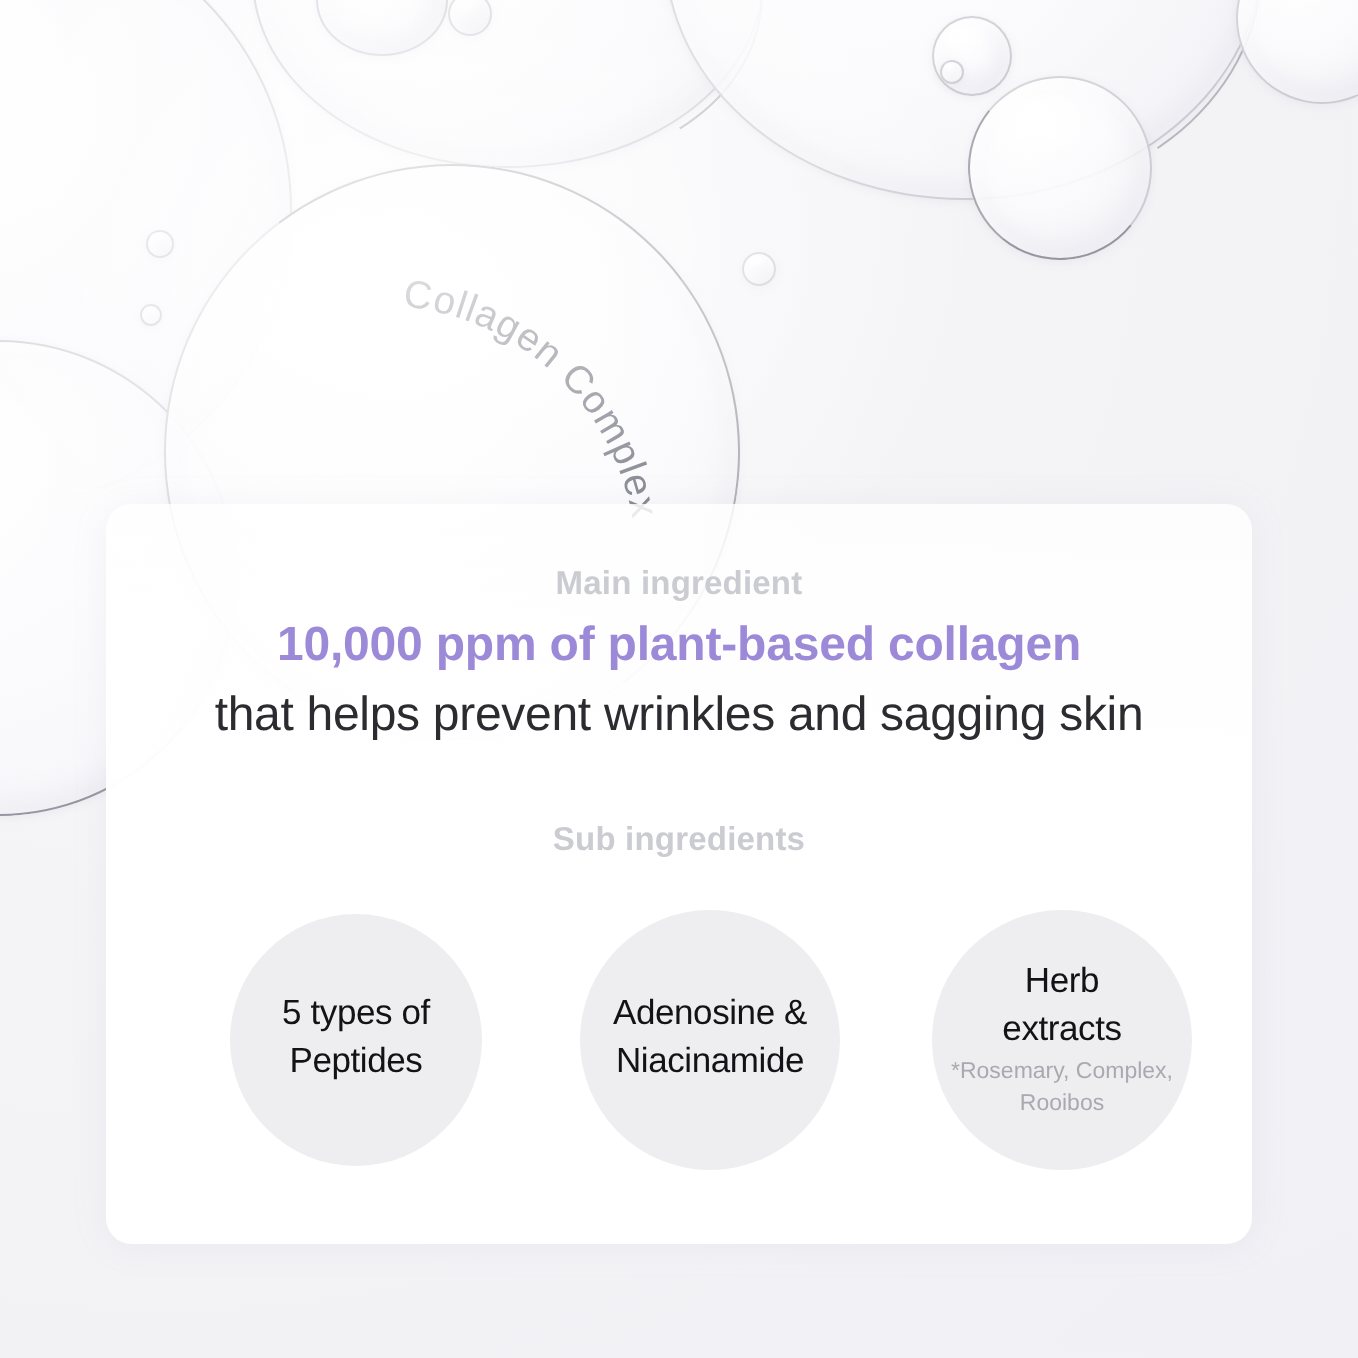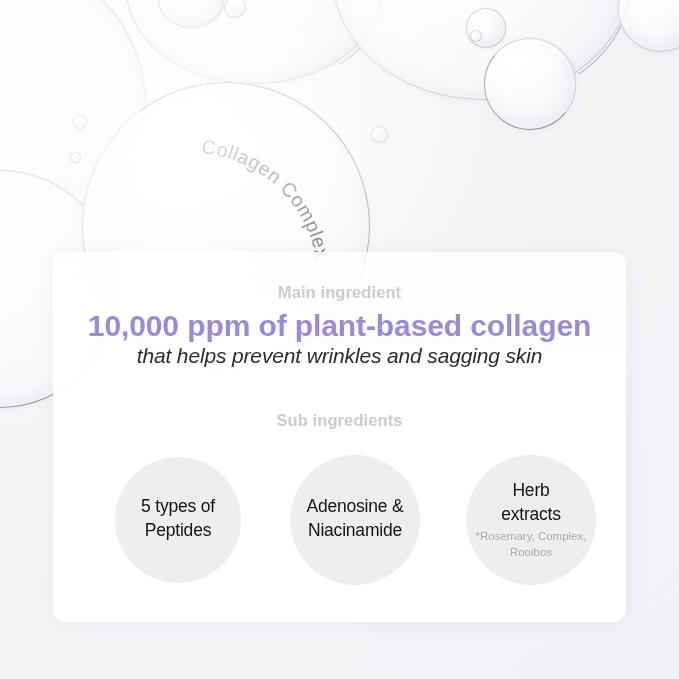--- a/index.html
+++ b/index.html
@@ -112,31 +112,30 @@
     font-size:16.5px;
     font-weight:bold;
     letter-spacing:.1px;
   }
   #main-ingredient-label{ position:absolute; top:31px; left:0; right:0; }
   #sub-ingredients-label{ position:absolute; top:159px; left:0; right:0; }
 
   #headline-accent{
     position:absolute; top:57px; left:0; right:0;
     color:#9c8ad8;
-    font-size:30px;
+    font-size:24px;
     font-weight:bold;
     letter-spacing:-.1px;
   }
   #headline-sub{
     position:absolute; top:92px; left:0; right:0;
     color:#2b2b30;
-    font-size:21px;
+    font-size:24px;
     font-weight:normal;
     letter-spacing:-.15px;
-    font-style:italic;
   }
 
   
   #ingredient-row{
     position:absolute;
     top:203px; left:16px; right:0;
     height:136px;
   }
   .ing-circle{
     position:absolute;

